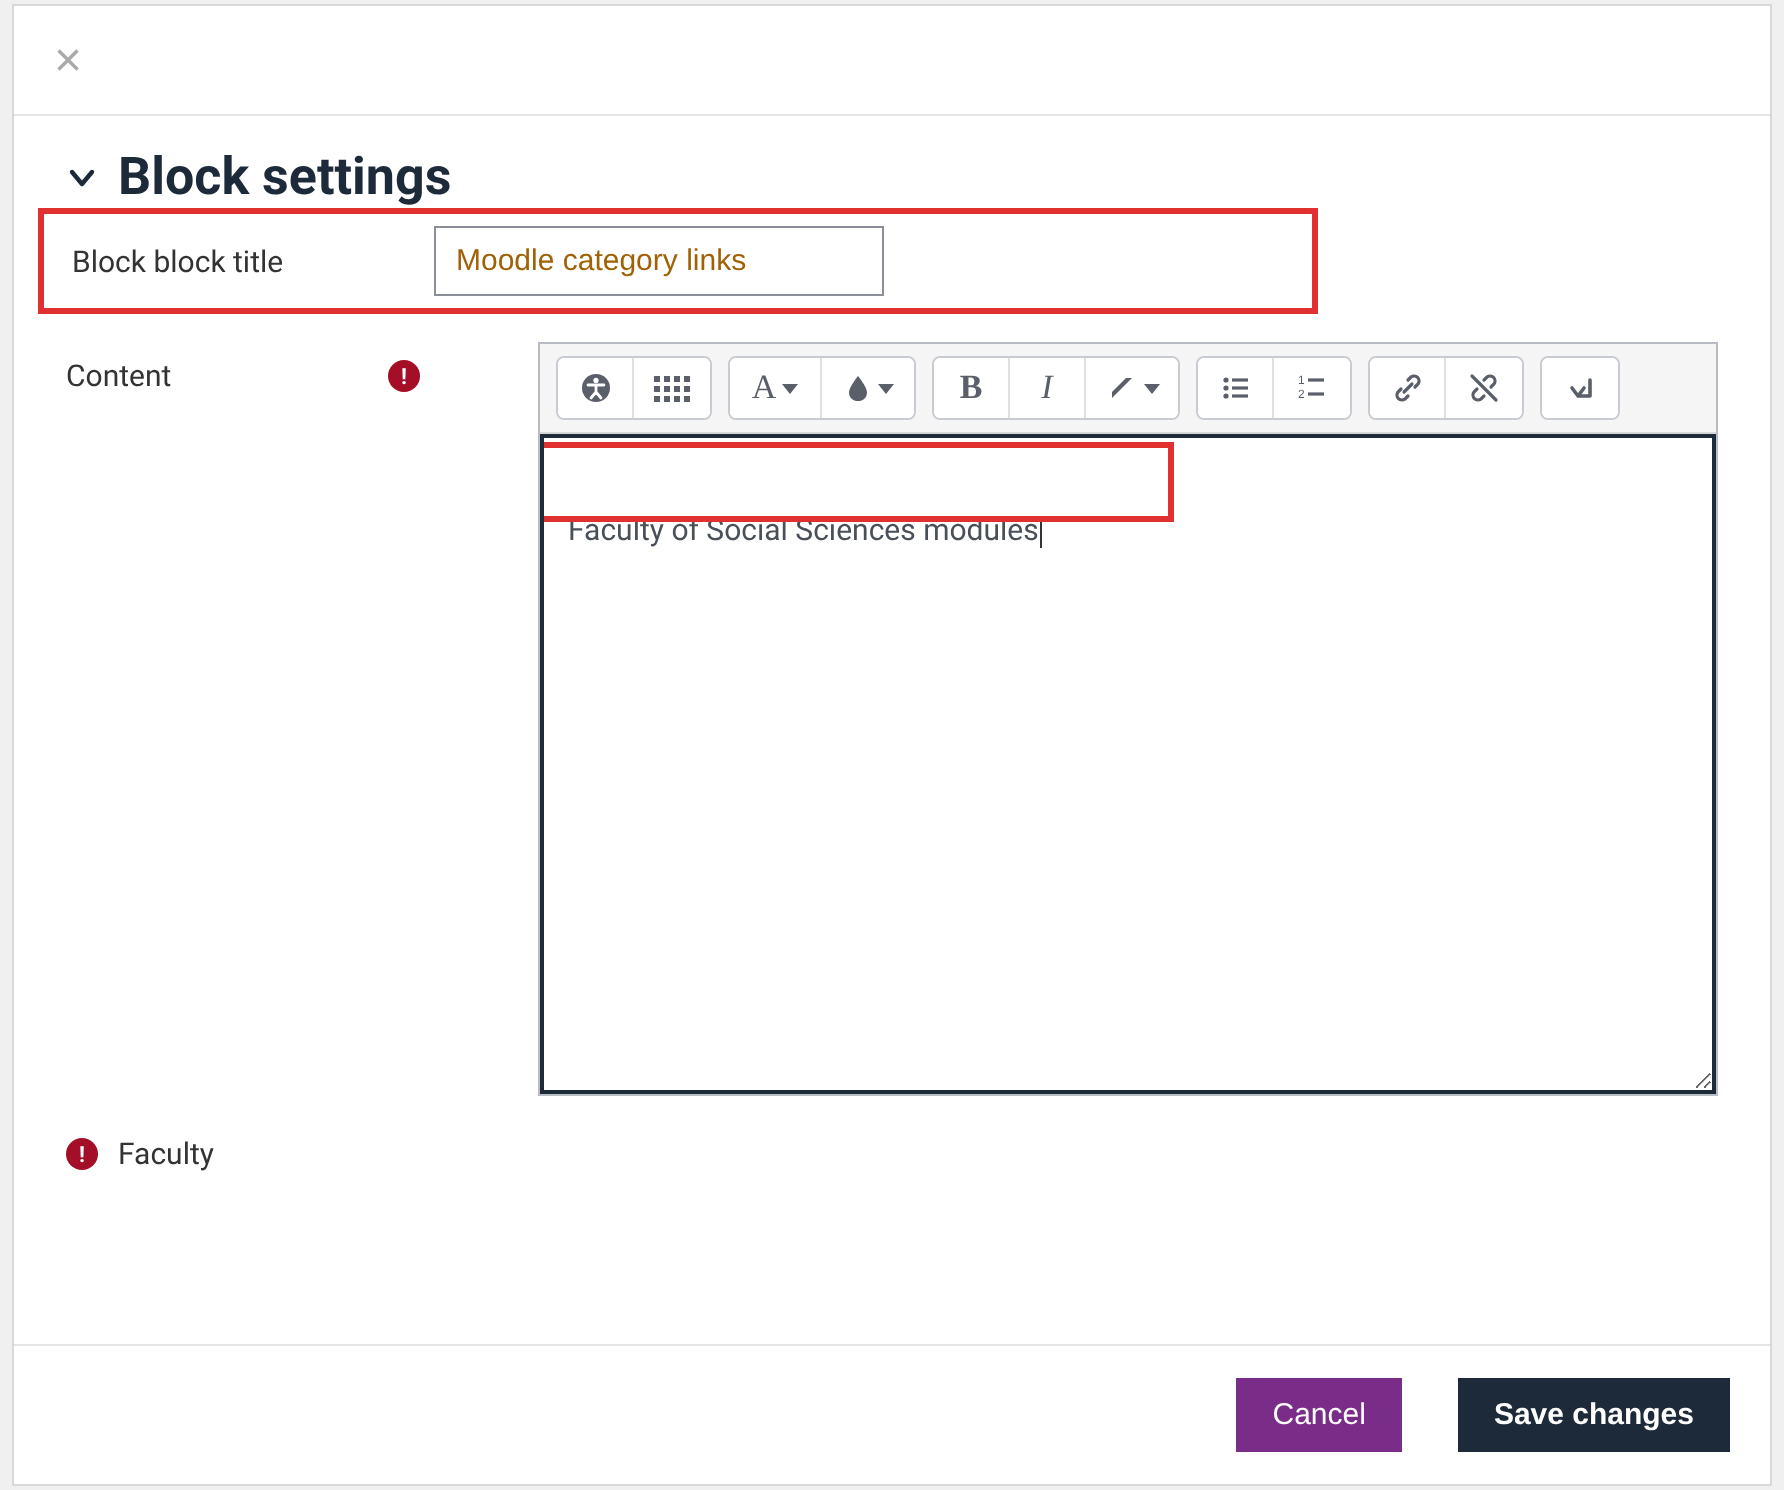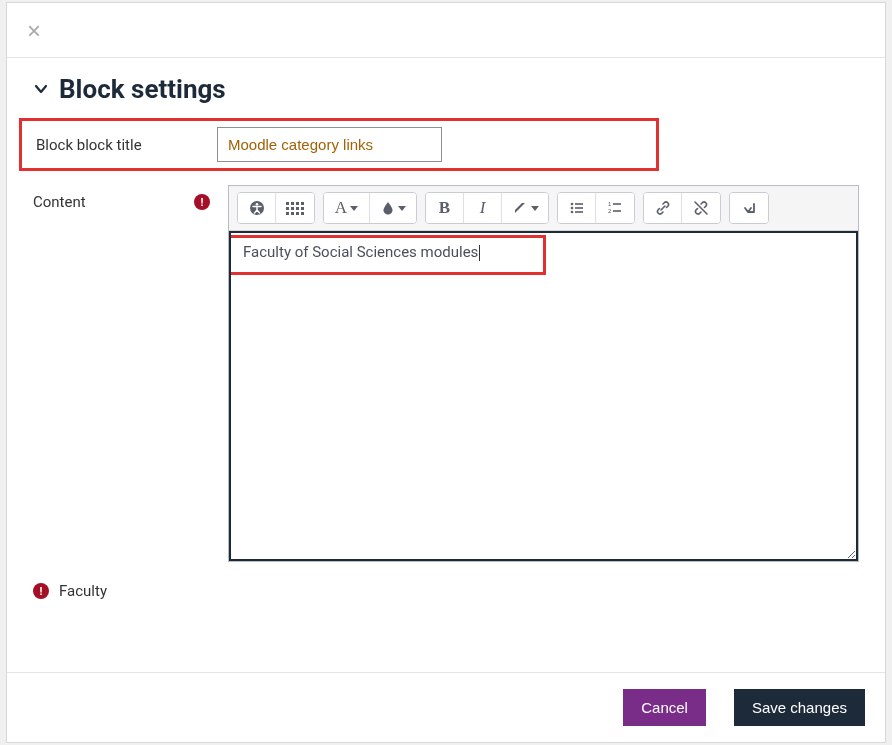--- a/index.html
+++ b/index.html
@@ -49,36 +49,36 @@
   }
   .modal-body {
     padding: 16px 26px 10px 26px;
     flex: 1;
     overflow: auto;
   }
   .section-header {
     display: flex;
     align-items: center;
     gap: 10px;
-    margin-bottom: 14px;
   }
   .chevron {
     width: 16px;
     height: 16px;
     display: inline-block;
   }
   .section-title {
     font-size: 26px;
     font-weight: 700;
     color: #1d2a3a;
   }
   .form-row {
     display: flex;
     align-items: flex-start;
     margin-bottom: 14px;
+    gap: 41px;
   }
   .label-col {
     width: 195px;
     padding-top: 8px;
     display: flex;
     align-items: center;
     gap: 8px;
     font-size: 15px;
     color: #333;
   }
@@ -160,20 +160,21 @@
     position: relative;
     resize: both;
     overflow: auto;
   }
   .editor-content {
     padding: 10px 12px;
     font-size: 15px;
     color: #4a505a;
     outline: none;
     min-height: 100%;
+    margin-top: 27px;
   }
   .content-highlight {
     position: absolute;
     border: 3px solid #e03030;
     left: -18px;
     top: 2px;
     width: 333px;
     height: 40px;
     pointer-events: none;
   }
@@ -202,21 +203,21 @@
     gap: 28px;
   }
   .btn {
     padding: 10px 18px;
     font-size: 15px;
     border: none;
     cursor: pointer;
     color: #fff;
   }
   .btn-cancel { background: #7a2d88; }
-  .btn-save { background: #1d2a3a; }
+  .btn-save { background: #1d2a3a; font-weight: bold; }
   .caret-down {
     display: inline-block;
     width: 0; height: 0;
     border-left: 4px solid transparent;
     border-right: 4px solid transparent;
     border-top: 5px solid #5a5f6a;
     margin-left: 3px;
     vertical-align: middle;
   }
   .grid-dots {

